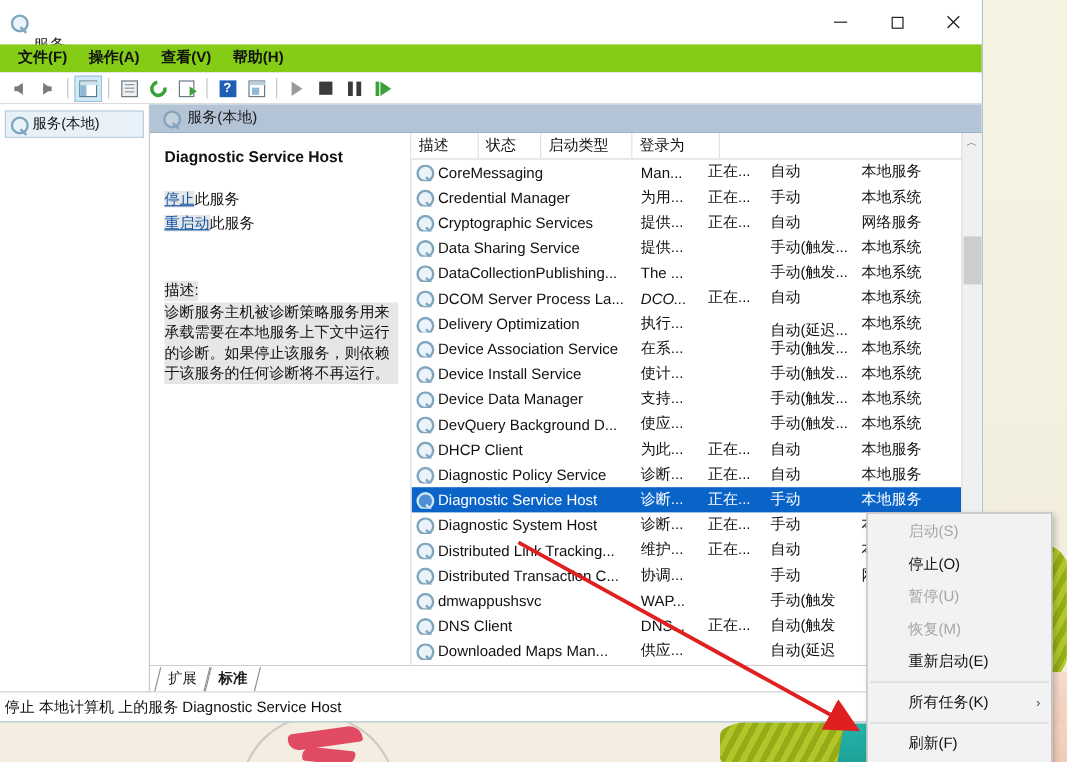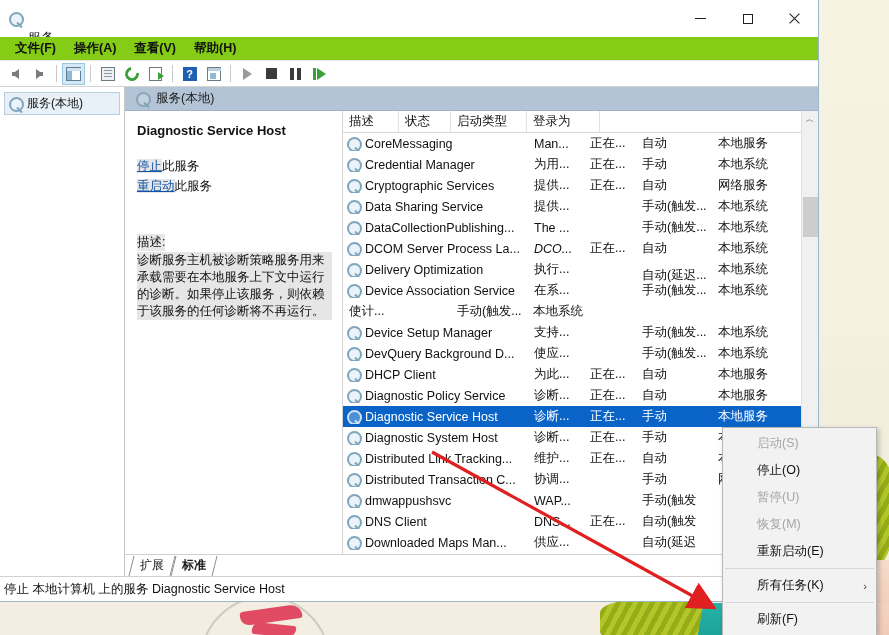--- a/index.html
+++ b/index.html
@@ -543,49 +543,53 @@
                 <div class="td c0" style="width: 185px; flex: 0 0 185px;">
                   <div class="svc-gear"></div>
                   <span>DCOM Server Process La...</span>
                 </div>
                 <div class="td c1" style="width: 56px; flex: 0 0 56px; font-style: italic;">DCO...</div>
                 <div class="td c2" style="width: 52px; flex: 0 0 52px;">正在...</div>
                 <div class="td c3" style="width: 76px; flex: 0 0 76px;">自动</div>
                 <div class="td c4" style="width: 73px; flex: 0 0 73px;">本地系统</div>
               </div>
               <div class="row">
-                <div class="td c0" style="width: 185px; flex: 0 0 185px;">
+                <div class="td c0" style="width: 185px; flex: 0 0 185px; align-items: flex-end;">
                   <div class="svc-gear"></div>
                   <span>Delivery Optimization</span>
                 </div>
                 <div class="td c1" style="width: 56px; flex: 0 0 56px;">执行...</div>
                 <div class="td c2" style="width: 52px; flex: 0 0 52px;"></div>
                 <div class="td c3" style="width: 76px; flex: 0 0 76px; margin-top: 12px;">自动(延迟...</div>
                 <div class="td c4" style="width: 73px; flex: 0 0 73px;">本地系统</div>
               </div>
               <div class="row">
                 <div class="td c0" style="width: 185px; flex: 0 0 185px;">
                   <div class="svc-gear"></div>
                   <span>Device Association Service</span>
                 </div>
                 <div class="td c1" style="width: 56px; flex: 0 0 56px;">在系...</div>
                 <div class="td c2" style="width: 52px; flex: 0 0 52px;"></div>
                 <div class="td c3" style="width: 76px; flex: 0 0 76px;">手动(触发...</div>
                 <div class="td c4" style="width: 73px; flex: 0 0 73px;">本地系统</div>
               </div>
               <div class="row">
+                <div class="td c0" style="width: 185px; flex: 0 0 185px;">
+                  <div class="svc-gear"></div>
+                  <span>Device Install Service</span>
+                </div>
                 <div class="td c1" style="width: 56px; flex: 0 0 56px;">使计...</div>
                 <div class="td c2" style="width: 52px; flex: 0 0 52px;"></div>
                 <div class="td c3" style="width: 76px; flex: 0 0 76px;">手动(触发...</div>
                 <div class="td c4" style="width: 73px; flex: 0 0 73px;">本地系统</div>
               </div>
               <div class="row">
                 <div class="td c0" style="width: 185px; flex: 0 0 185px;">
                   <div class="svc-gear"></div>
-                  <span>Device Setup Manager</span>
+                  <span>Device Data Manager</span>
                 </div>
                 <div class="td c1" style="width: 56px; flex: 0 0 56px;">支持...</div>
                 <div class="td c2" style="width: 52px; flex: 0 0 52px;"></div>
                 <div class="td c3" style="width: 76px; flex: 0 0 76px;">手动(触发...</div>
                 <div class="td c4" style="width: 73px; flex: 0 0 73px;">本地系统</div>
               </div>
               <div class="row">
                 <div class="td c0" style="width: 185px; flex: 0 0 185px;">
                   <div class="svc-gear"></div>
                   <span>DevQuery Background D...</span>

